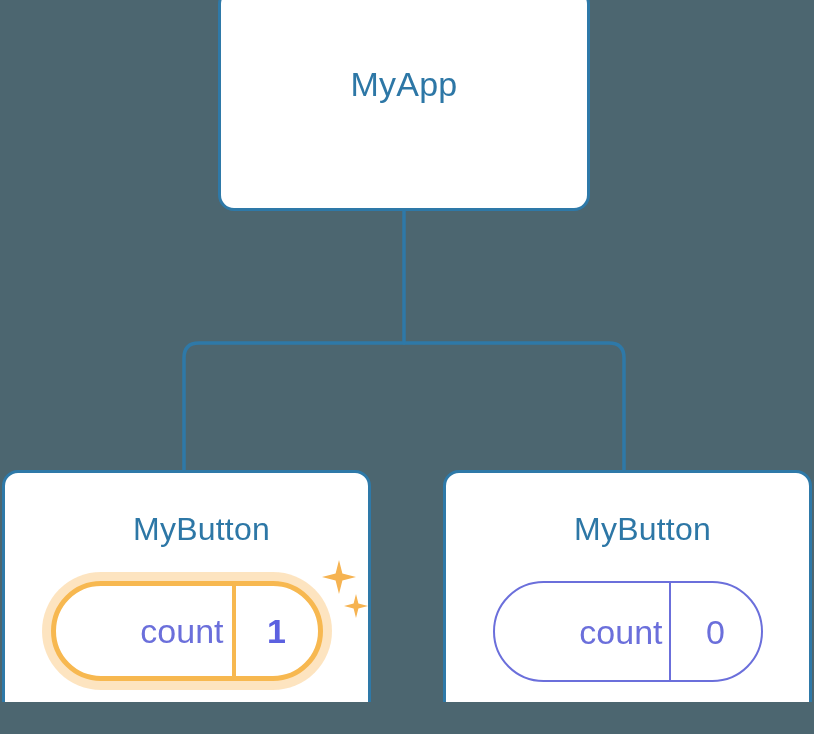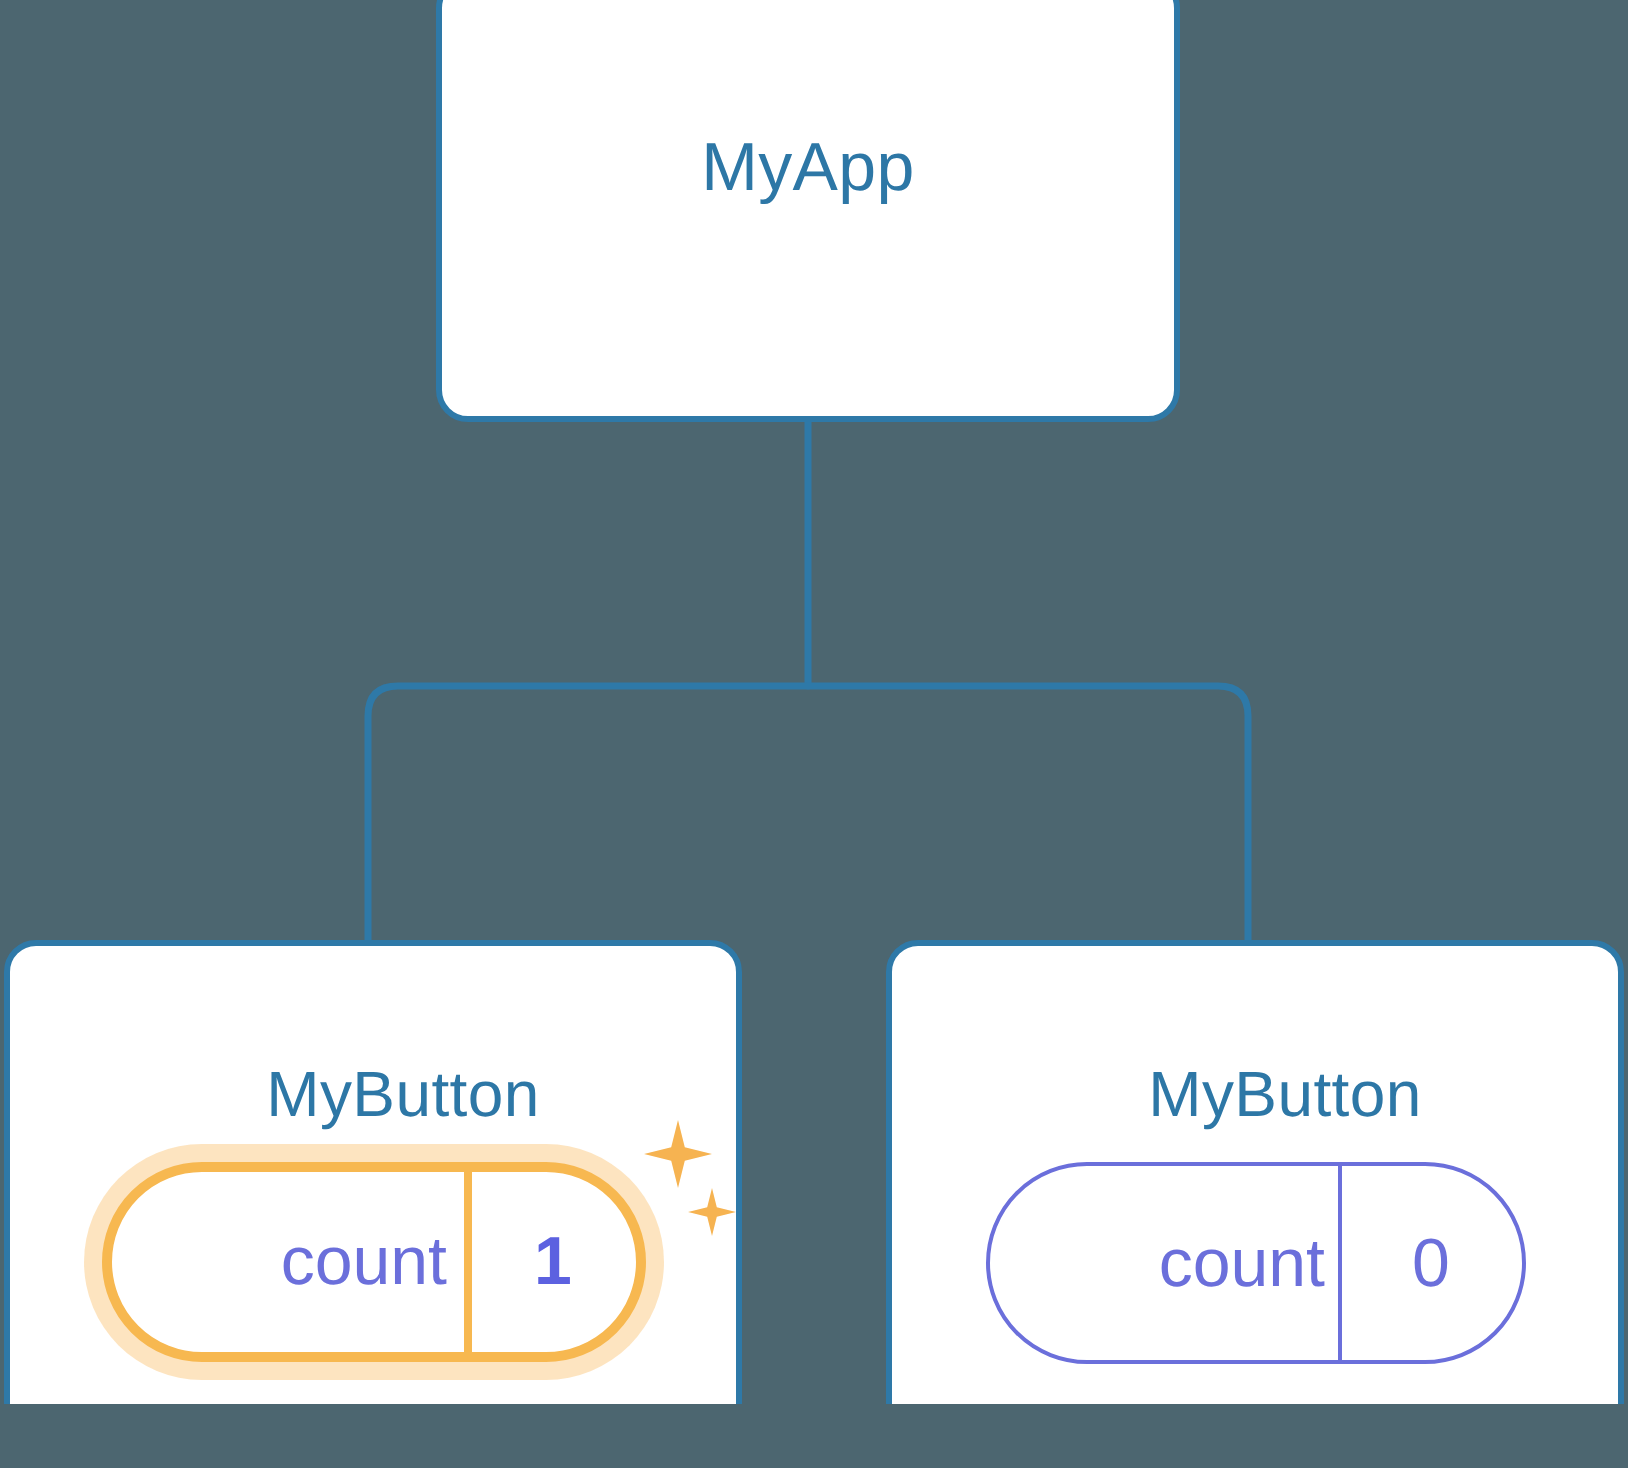--- a/index.html
+++ b/index.html
@@ -64,21 +64,21 @@
     height: 276px;
   }
   #card-right {
     left: 443px;
     top: 470px;
     width: 369px;
     height: 276px;
   }
   #card-left .node-title,
   #card-right .node-title {
-    top: 56px;
+    top: 38px;
     font-size: 32px;
     padding-left: 30px;
   }
 
   
   .pill-wrap {
     position: absolute;
     top: 108px;
     left: 0;
     right: 0;

